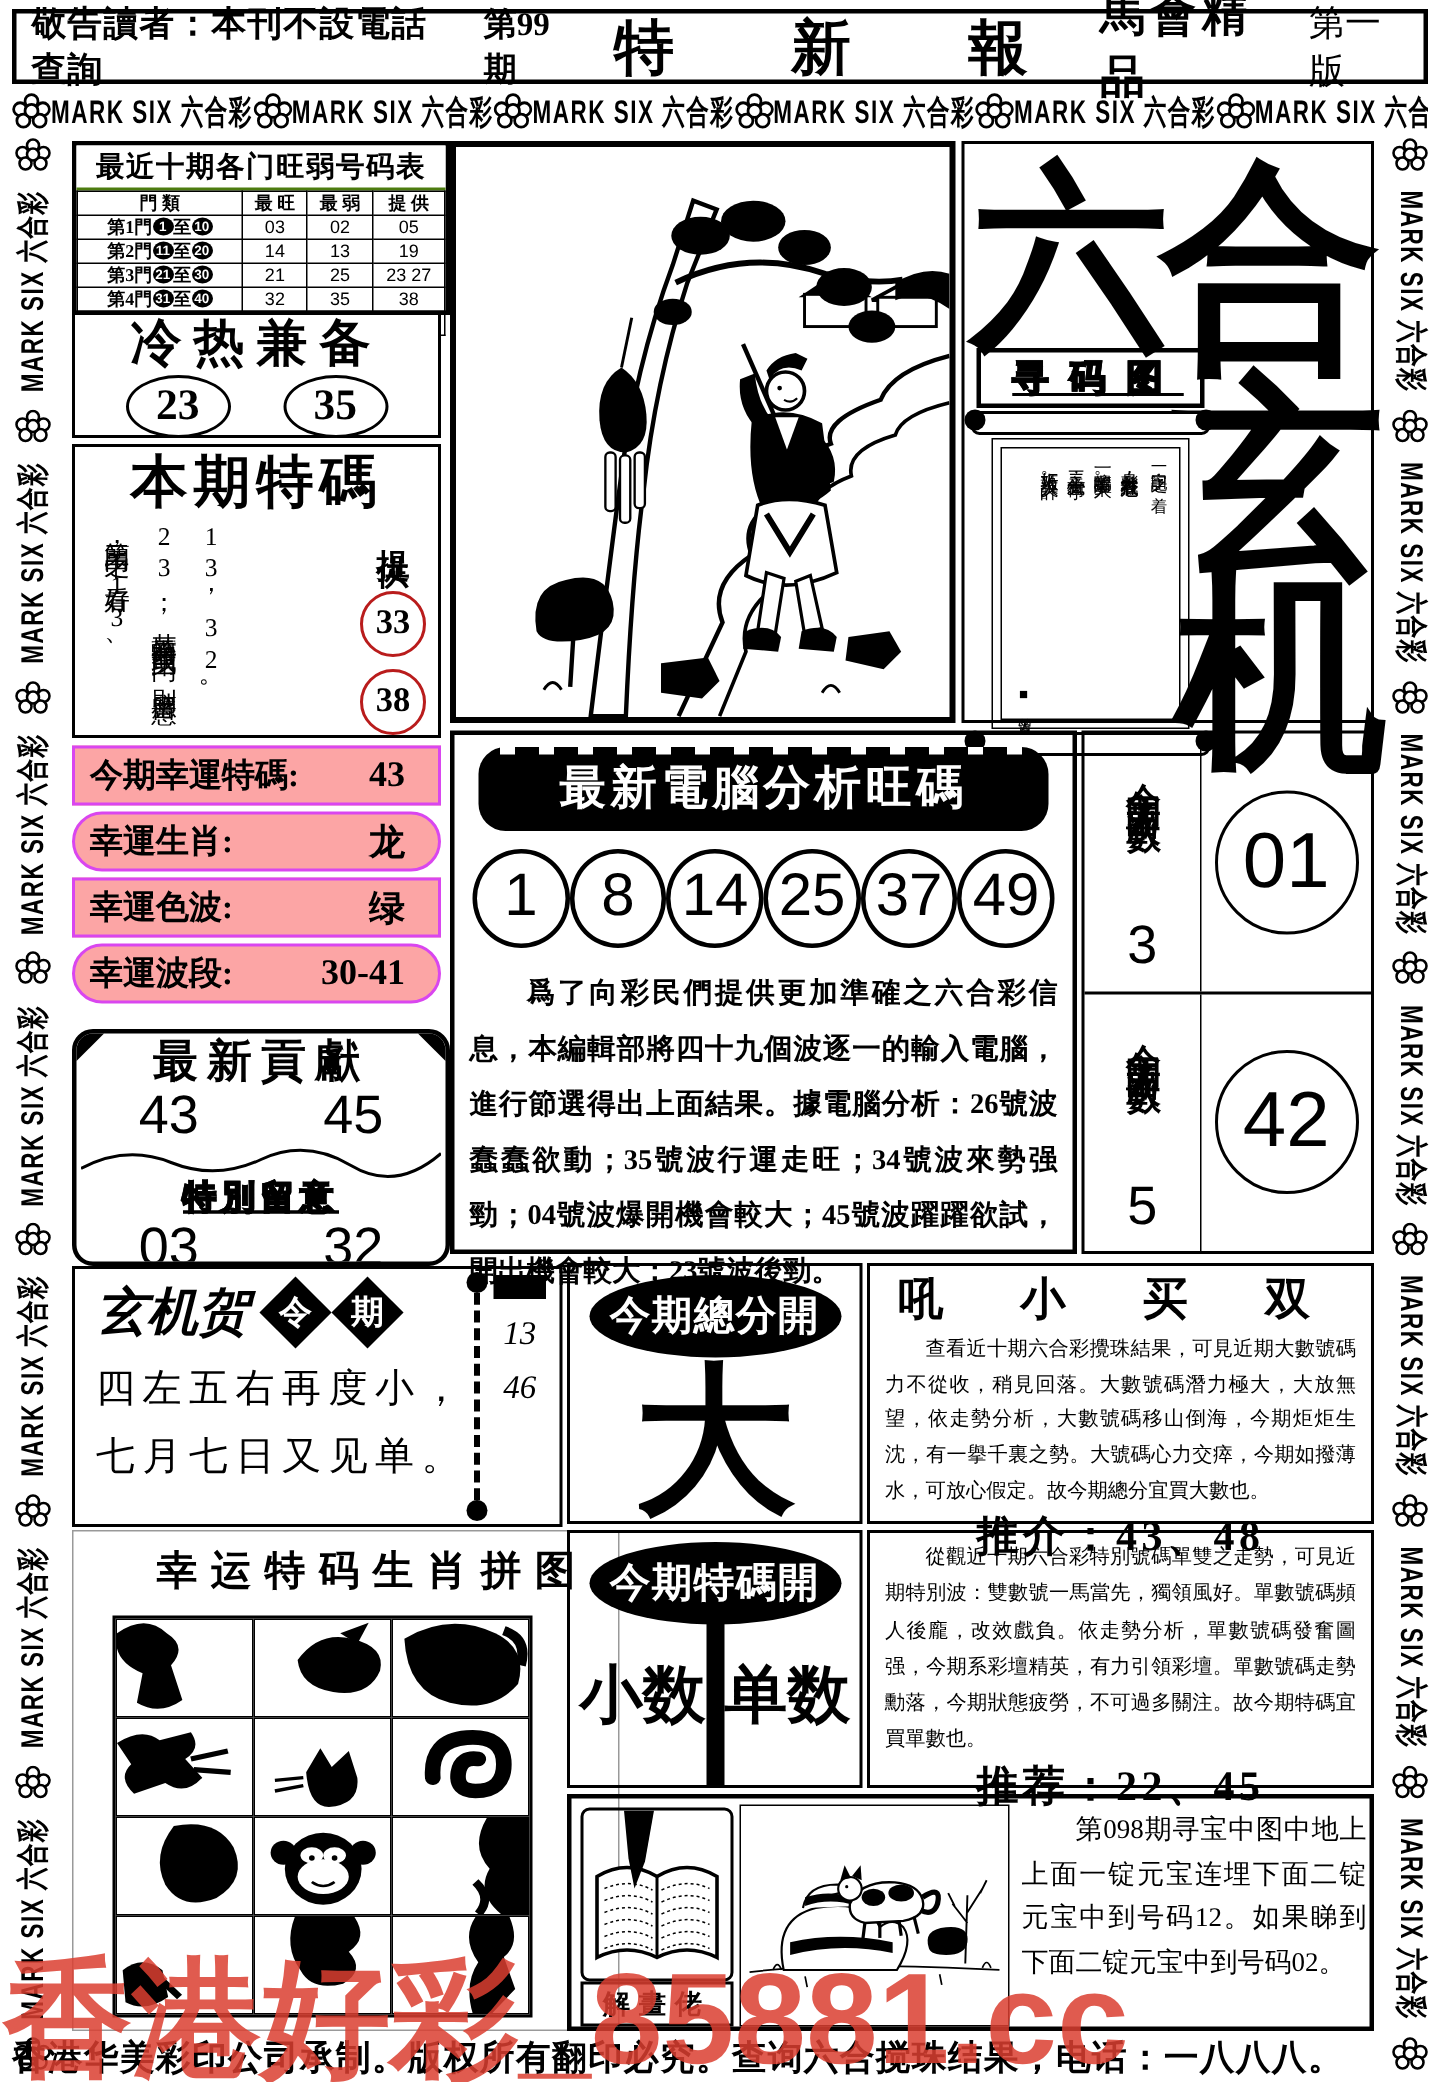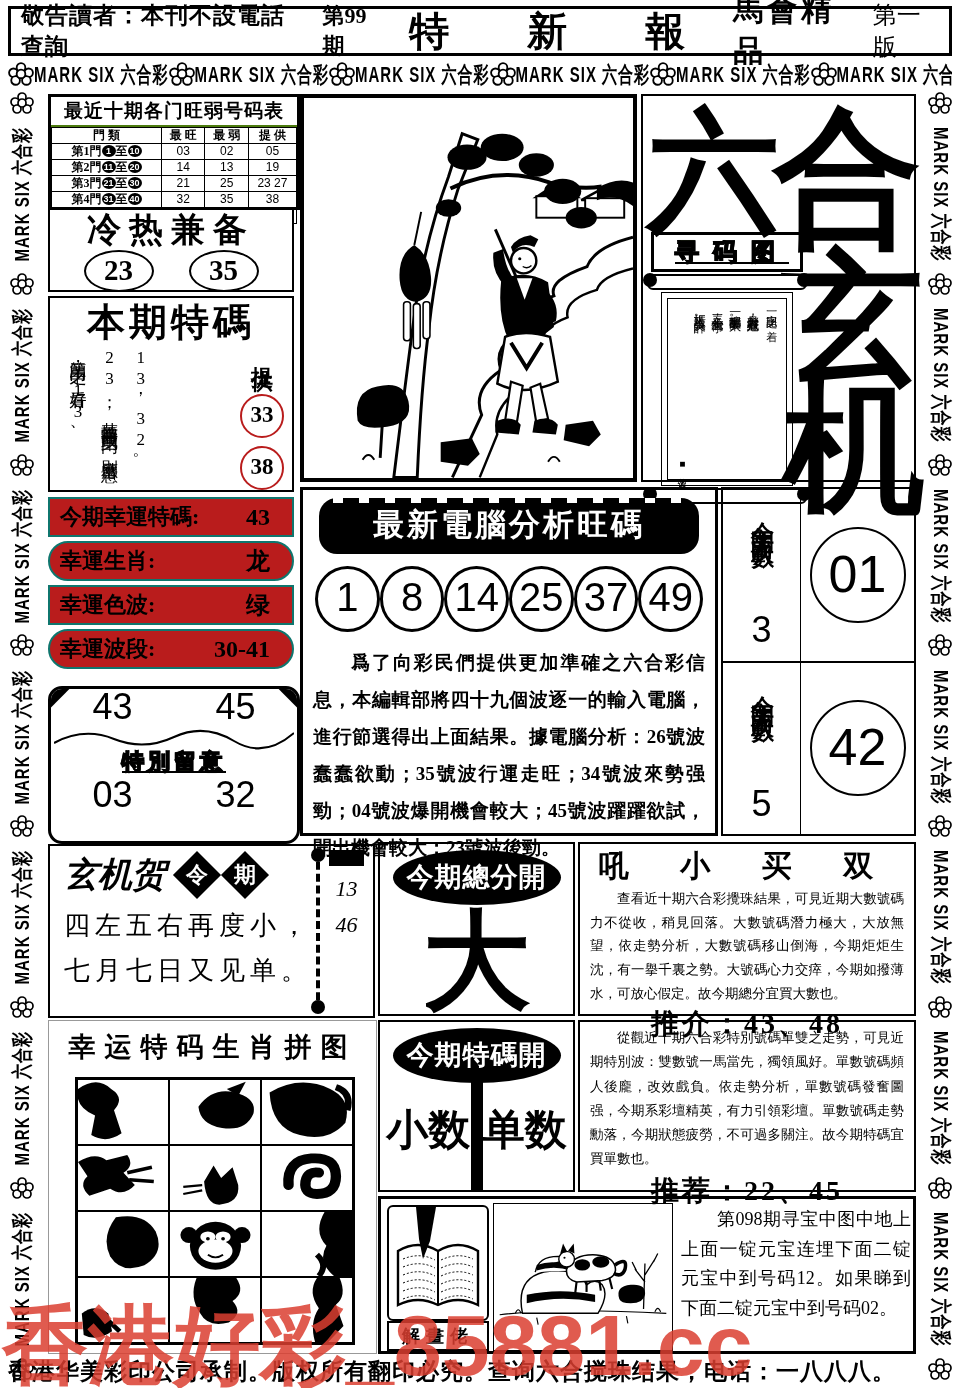--- a/index.html
+++ b/index.html
@@ -55,22 +55,22 @@
   .special .body-wrap{display:flex;justify-content:space-between;padding:2px 8px 0 12px;}
   .vtext{writing-mode:vertical-lr;text-orientation:upright;font-size:17px;line-height:1.85;
          height:140px;letter-spacing:2px;}
   .offer-col{display:flex;flex-direction:column;align-items:center;gap:6px;}
   .offer-label{writing-mode:vertical-rl;text-orientation:upright;font-size:22px;font-weight:bold;letter-spacing:6px;}
   .ncirc{width:40px;height:40px;border:2px solid #b91c1c;border-radius:50%;text-align:center;
          line-height:38px;font-size:23px;font-weight:bold;}
 
   
   .lucky{left:48px;top:497px;width:246px;}
-  .lrow{border:2px solid #0f766e;height:40px;margin-bottom:4px;display:flex;align-items:center;
-        padding:0 10px;font-size:22px;font-weight:bold;background:#b91c1c;box-sizing:border-box;}
+  .lrow{border:2px solid #d946ef;height:40px;margin-bottom:4px;display:flex;align-items:center;
+        padding:0 10px;font-size:22px;font-weight:bold;background:#fca5a5;box-sizing:border-box;}
   .lrow.r{border-radius:20px;}
   .lrow .val{margin-left:auto;margin-right:12px;font-size:24px;}
 
   
   .contrib{left:48px;top:686px;width:246px;height:152px;border:3px solid #000;border-radius:14px;overflow:hidden;}
   .contrib .t{font-size:30px;font-weight:bold;text-align:center;letter-spacing:6px;line-height:34px;margin-top:2px;}
   .contrib .pair{display:flex;justify-content:space-around;font-size:36px;line-height:36px;font-family:"Liberation Sans",sans-serif;}
   .contrib .corner{position:absolute;width:26px;height:26px;background:#000;}
   .contrib .c1{left:-13px;top:-13px;transform:rotate(45deg);}
   .contrib .c2{right:-13px;top:-13px;transform:rotate(45deg);}
@@ -88,21 +88,21 @@
   .mys-div{border-left:4px dashed #000;position:relative;margin:4px 0;}
   .mys-div:before,.mys-div:after{content:"";position:absolute;left:-9px;width:14px;height:14px;
        border-radius:50%;background:#000;}
   .mys-div:before{top:-2px;} .mys-div:after{bottom:-2px;}
   .mys-right{width:62px;display:flex;flex-direction:column;align-items:center;padding-top:4px;}
   .tip-tag{background:#000;color:#fff;writing-mode:vertical-rl;text-orientation:upright;
            font-size:20px;font-weight:bold;padding:6px 4px;letter-spacing:2px;}
   .tip-num{font-style:italic;font-size:22px;margin-top:10px;font-family:"Liberation Serif",serif;}
 
   
-  .puzzle{left:48px;top:1020px;width:327px;height:332px;border:1px solid #999;}
+  .puzzle{left:48px;top:1020px;width:327px;height:332px;border:1px solid #999;padding-left:36px;}
   .puzzle .t{font-size:27px;text-align:center;letter-spacing:9px;margin-top:8px;font-weight:bold;}
   .pgrid{position:absolute;left:26px;top:56px;width:276px;height:264px;display:grid;
          grid-template-columns:repeat(3,1fr);grid-template-rows:repeat(4,1fr);
          border:2px solid #000;}
   .pcell{border:1px solid #000;overflow:hidden;}
   .pcell svg{width:100%;height:100%;display:block;}
 
   
   .pic{left:300px;top:94px;width:337px;height:388px;border:4px solid #000;box-sizing:border-box;background:#fff;}
   .pic svg{width:100%;height:100%;display:block;}
@@ -525,20 +525,21 @@
    </div>
       <div class="lrow r">
      <span>幸運波段:</span>
      <span class="val">30-41</span>
    </div>
     </div>
 
   <div class="abs contrib">
     <div class="corner c1"></div>
     <div class="corner c2"></div>
+    <div class="t">最新貢獻</div>
     <div class="pair" id="contrib-pair">
         <span>43</span>
         <span>45</span>
       </div>
     <svg width="240" height="26" viewBox="0 0 240 26" style="display:block;margin:0 auto;">
       <path d="M0,18 Q30,2 60,14 T120,12 T180,16 T240,8" fill="none" stroke="#000" stroke-width="2"></path>
     </svg>
     <div class="note-t outline-txt">特別留意</div>
     <div class="pair" id="contrib-note-pair">
         <span>03</span>

